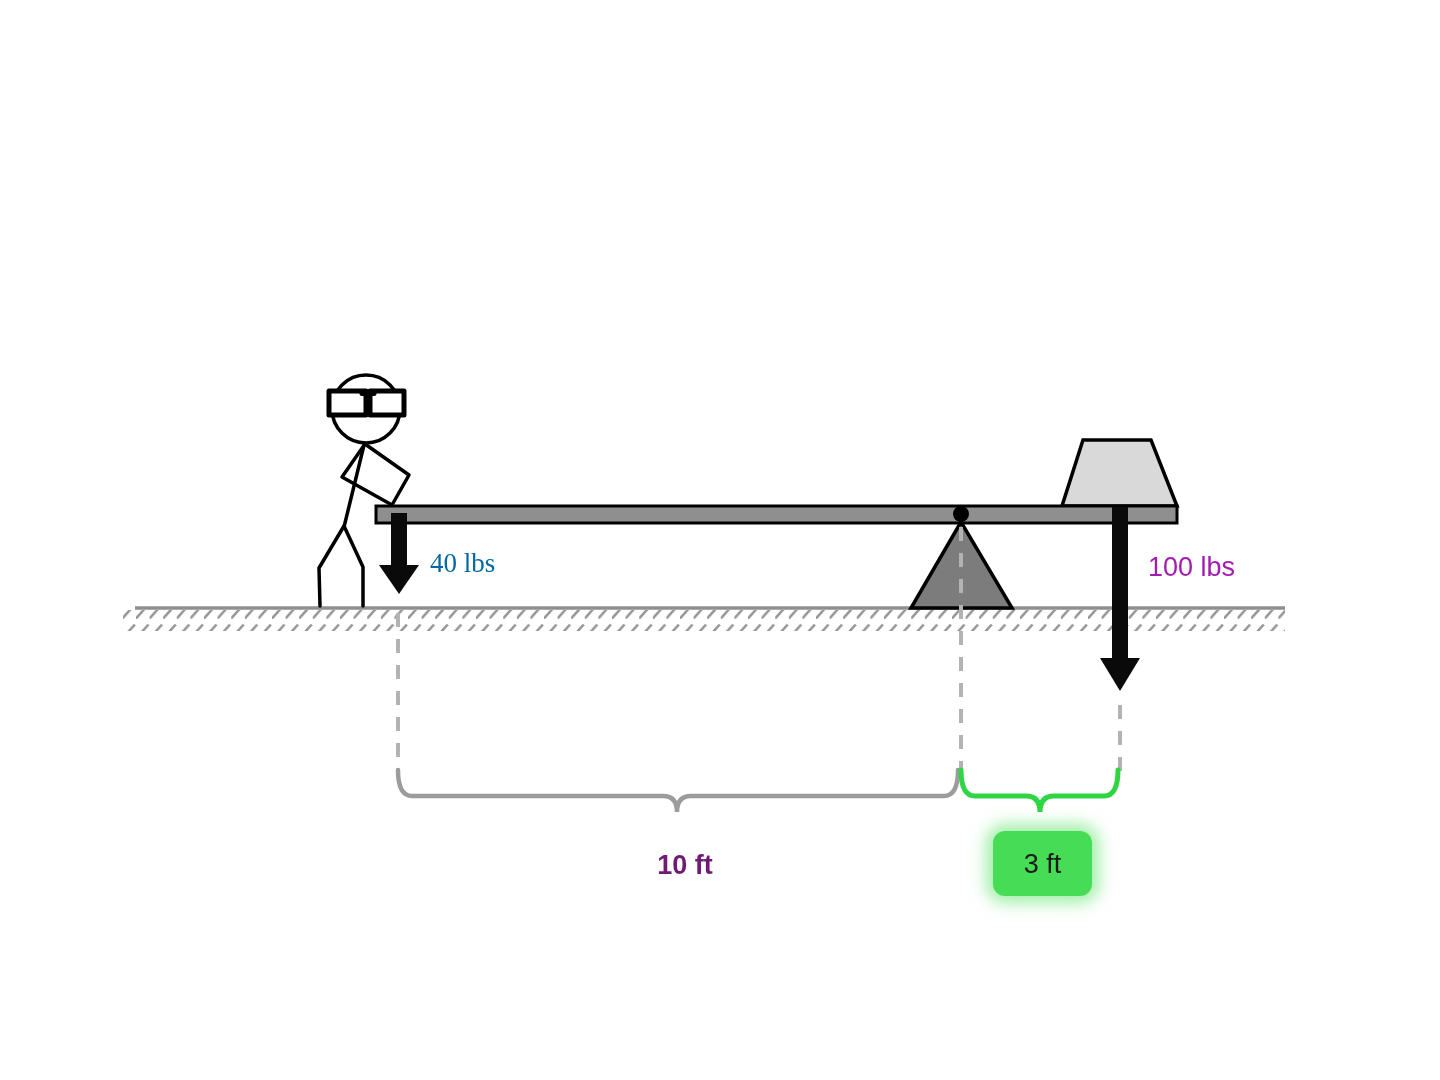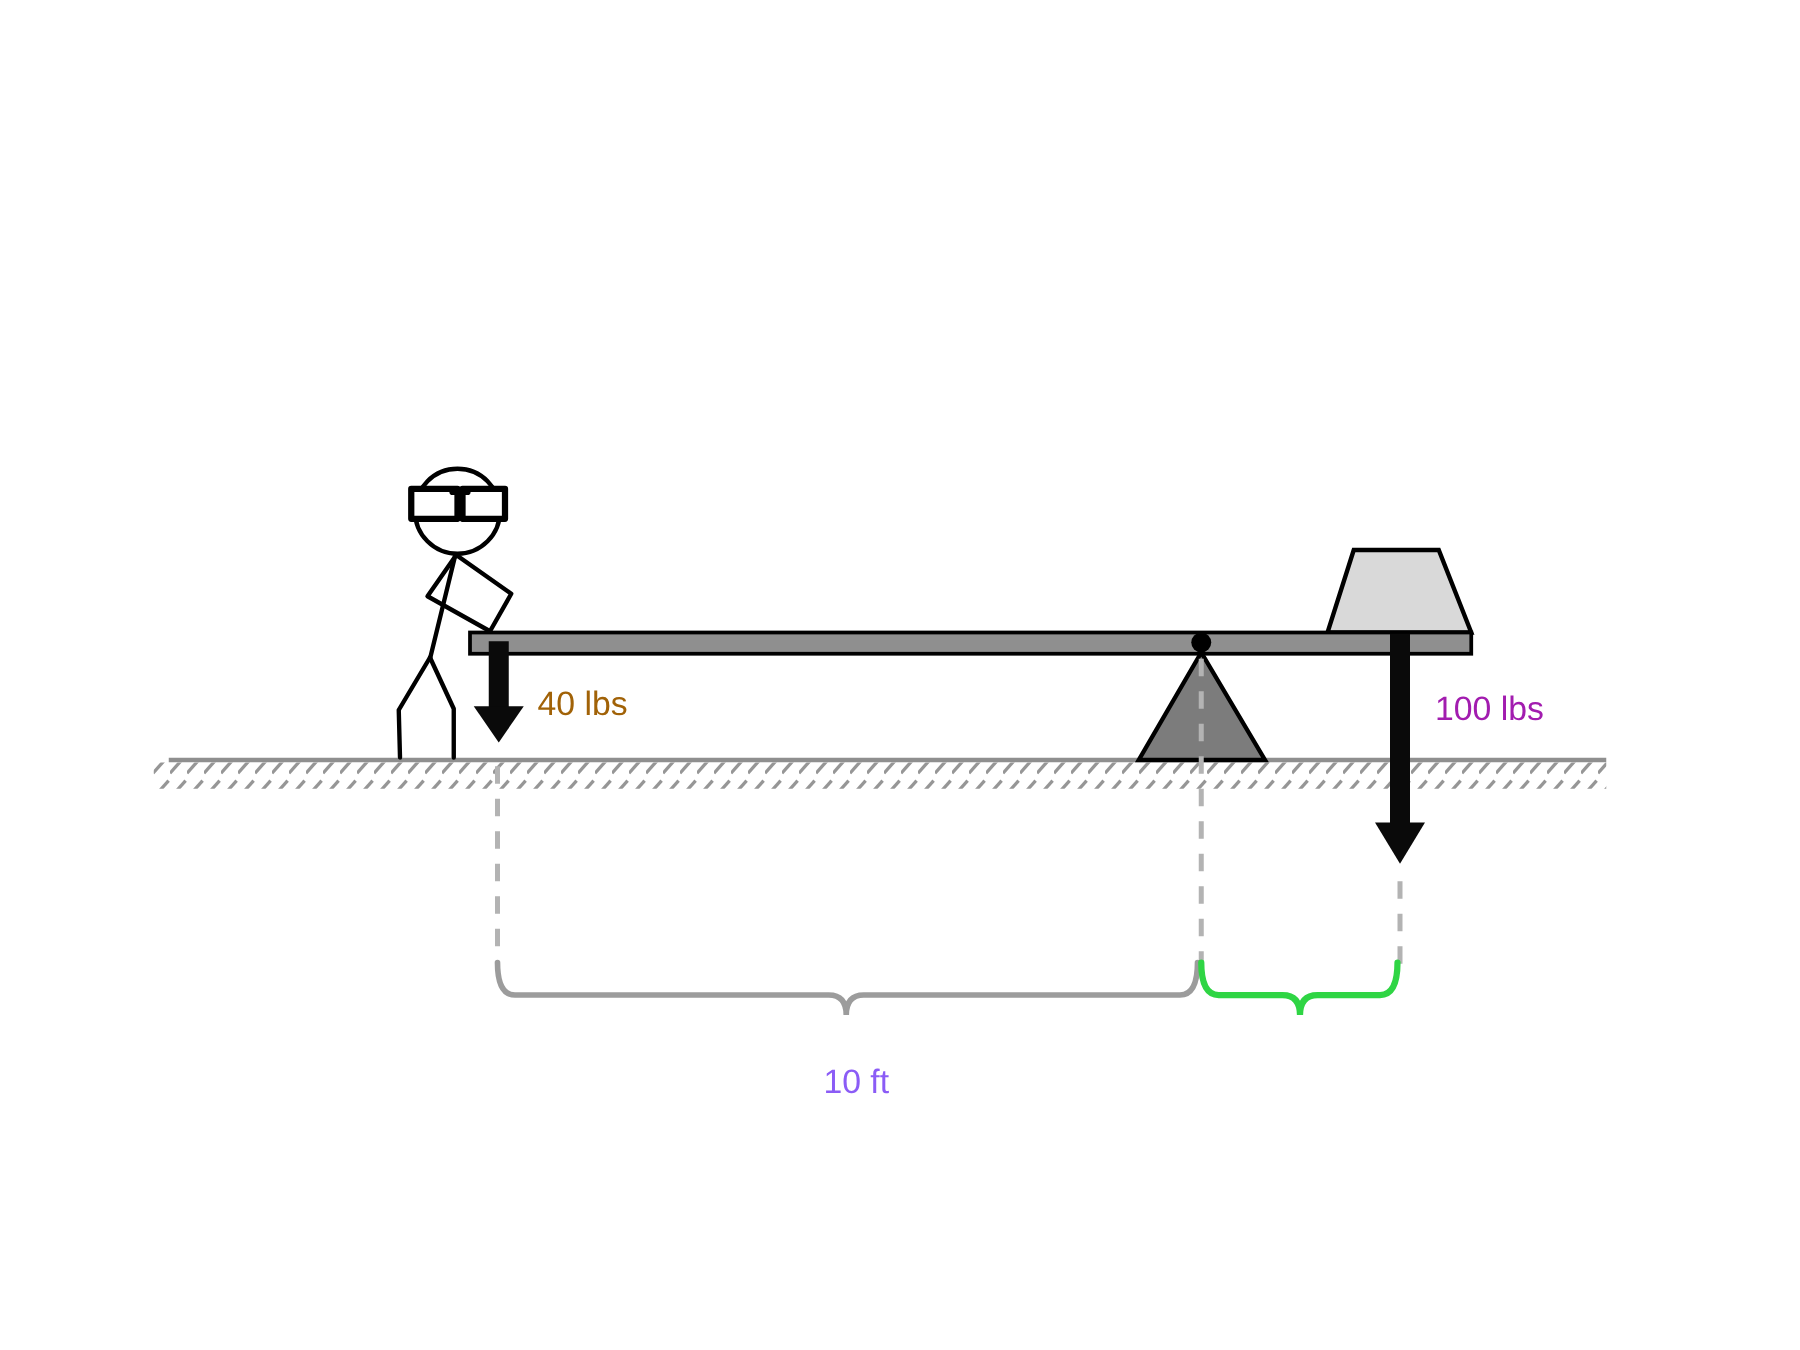--- a/index.html
+++ b/index.html
@@ -80,20 +80,23 @@
 
     <g fill="#0a0a0a">
       <rect x="1112" y="507" width="16" height="153"></rect>
       <polygon points="1100,658 1140,658 1120,691"></polygon>
     </g>
 
     <path d="M 398 770 Q 398 796 412 796 L 663 796 Q 677 796 677 812 Q 677 796 691 796 L 944 796 Q 958 796 958 770" fill="none" stroke-width="4.5" stroke-linecap="round" stroke="#9c9c9c"></path>
     <path d="M 961 770 Q 961 796 975 796 L 1026 796 Q 1040 796 1040 812 Q 1040 796 1054 796 L 1104 796 Q 1118 796 1118 770" fill="none" stroke-width="5" stroke-linecap="round" stroke="#2fd544"></path>
   </svg>
 
-  <div class="label" style="left: 430px; top: 547px; color: #a16207;">40 lbs</div>
+  <div class="label" style="left: 430px; top: 547px; color: #0369a1; font-family: Liberation Serif, serif;">40 lbs</div>
 
   <div class="label" style="left: 1148px; top: 551px; color: #a21caf;">100 lbs</div>
 
-  <div class="label centered" style="left: 685px; top: 849px; color: #8b5cf6;">10 ft</div>
+  <div class="label centered" style="left: 685px; top: 849px; color: #701a75; font-weight: bold;">10 ft</div>
 
+  <div class="highlight-box" style="background: rgb(71, 220, 85);">
+    <span class="label" style="color: rgb(26, 26, 26);">3 ft</span>
+  </div>
 
 </div>
 
 </body></html>

